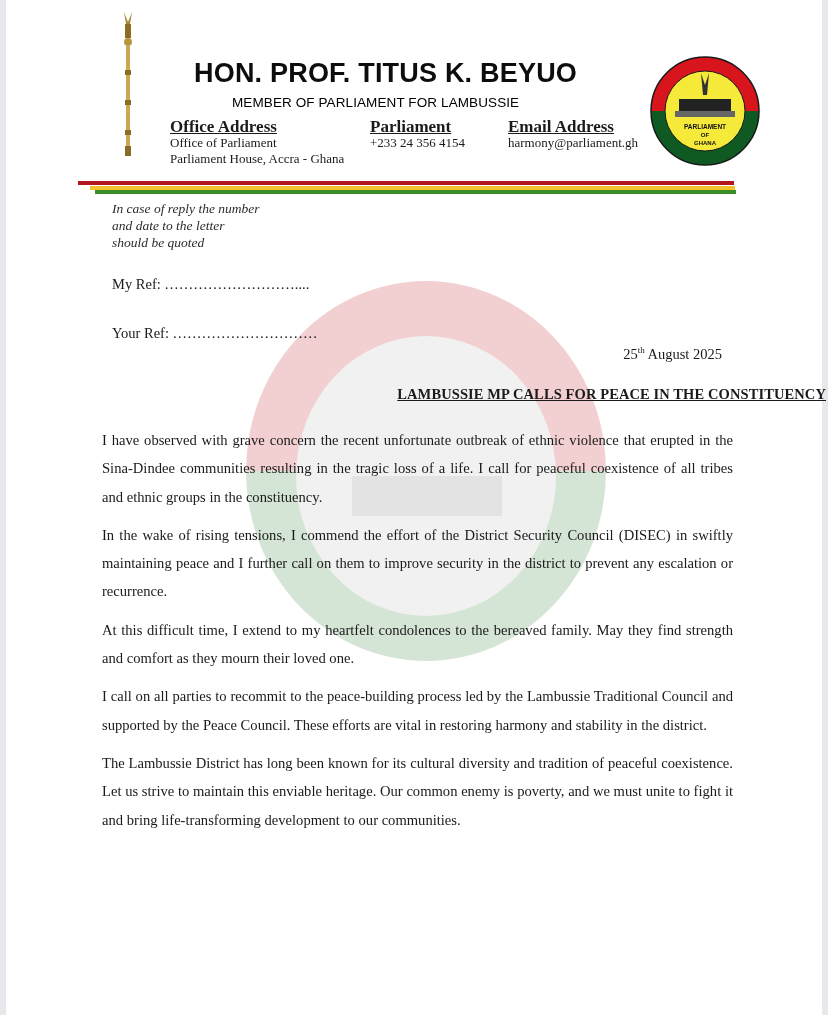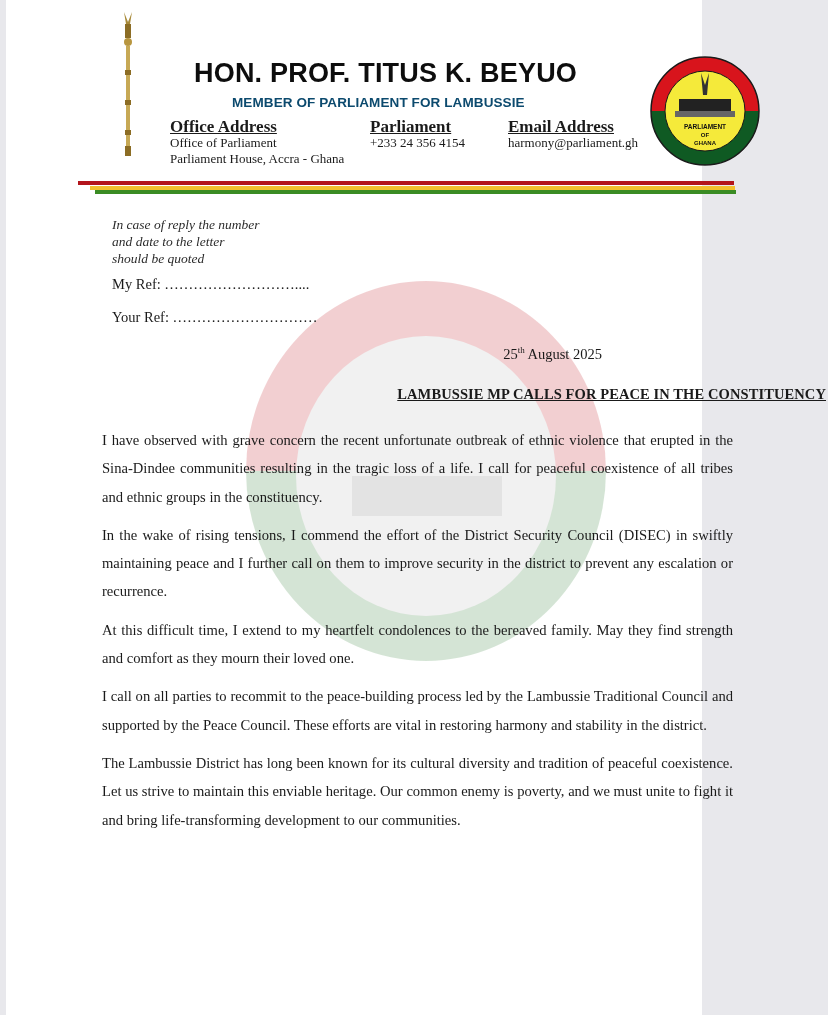--- a/index.html
+++ b/index.html
@@ -4,57 +4,57 @@
 <style>
   html, body { margin: 0; padding: 0; }
   body {
     width: 828px; height: 1015px; overflow: hidden;
     background: #e8e8ec;
     position: relative;
     font-family: "Liberation Serif", serif;
     color: #1a1a1a;
   }
   .page {
-    position: absolute; left: 6px; top: 0; width: 696px; height: 1015px;
+    position: absolute; left: 6px; top: 0; width: 816px; height: 1015px;
     background: #ffffff;
   }
   
   .mace { position: absolute; left: 112px; top: 10px; width: 20px; height: 150px; }
   
   .hdr-name {
     position: absolute; left: 188px; top: 58px; width: 450px;
     font-family: "Liberation Sans", sans-serif; font-weight: 900;
     font-size: 27px; letter-spacing: 0.2px; color: #0d0d0d;
     white-space: nowrap;
   }
   .hdr-sub {
     position: absolute; left: 226px; top: 95px;
-    font-family: "Liberation Sans", sans-serif; font-weight: 700;
-    font-size: 13.5px; color: #0c4a6e; white-space: nowrap; letter-spacing: 0.1px;
+    font-family: "Liberation Sans", sans-serif; font-weight: 400;
+    font-size: 13.5px; color: #000000; white-space: nowrap; letter-spacing: 0.1px;
   }
   .contact-col { position: absolute; top: 119px; font-size: 13px; line-height: 16px; white-space: nowrap; }
   .contact-col .lbl { font-weight: bold; text-decoration: underline; font-size: 17px; }
   .col-office { left: 164px; }
   .col-phone { left: 364px; }
   .col-email { left: 502px; }
   
   .crest { position: absolute; left: 643px; top: 55px; width: 112px; height: 112px; }
   
   .stripe { position: absolute; height: 4px; }
   .s-red { left: 72px; top: 181px; width: 656px; background: #b3151c; }
   .s-yel { left: 84px; top: 186px; width: 645px; background: #f2c12e; height: 4px; }
   .s-grn { left: 89px; top: 190px; width: 641px; background: #3a8c24; }
   
   .reply-note {
-    position: absolute; left: 106px; top: 216px;
+    position: absolute; left: 106px; top: 200px;
     font-style: italic; font-size: 13.5px; line-height: 17px; color: #2b2b2b;
   }
   .ref { position: absolute; left: 106px; font-size: 14.5px; white-space: nowrap; }
   .ref-my { top: 276px; }
-  .ref-your { top: 309px; text-align: center; }
+  .ref-your { top: 325px; text-align: center; }
   .date { position: absolute; right: 100px; top: 345px; font-size: 14.5px; white-space: nowrap; margin-left: 10px; }
   .date sup { font-size: 9px; }
   .title {
     position: absolute; left: 0; width: 820px; top: 386px; text-align: right;
     font-weight: bold; font-size: 14.5px; text-decoration: underline;
     letter-spacing: 0.1px;
   }
   .body-text {
     position: absolute; left: 96px; width: 631px; top: 426px;
     font-size: 14.6px; line-height: 28.3px; text-align: justify;

